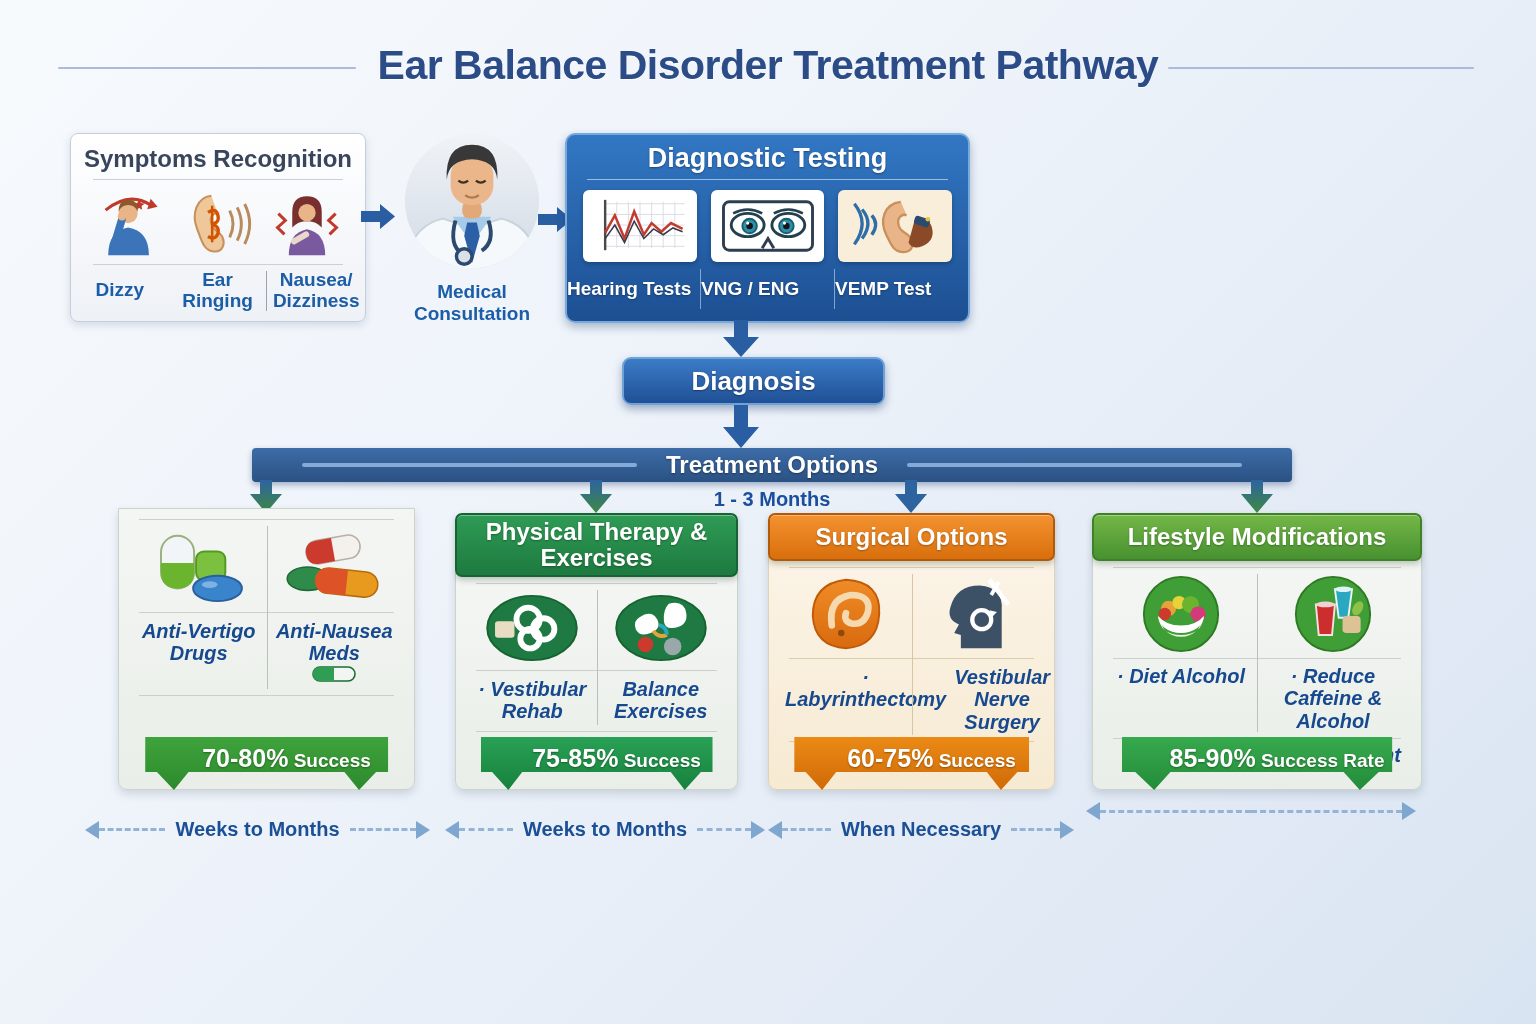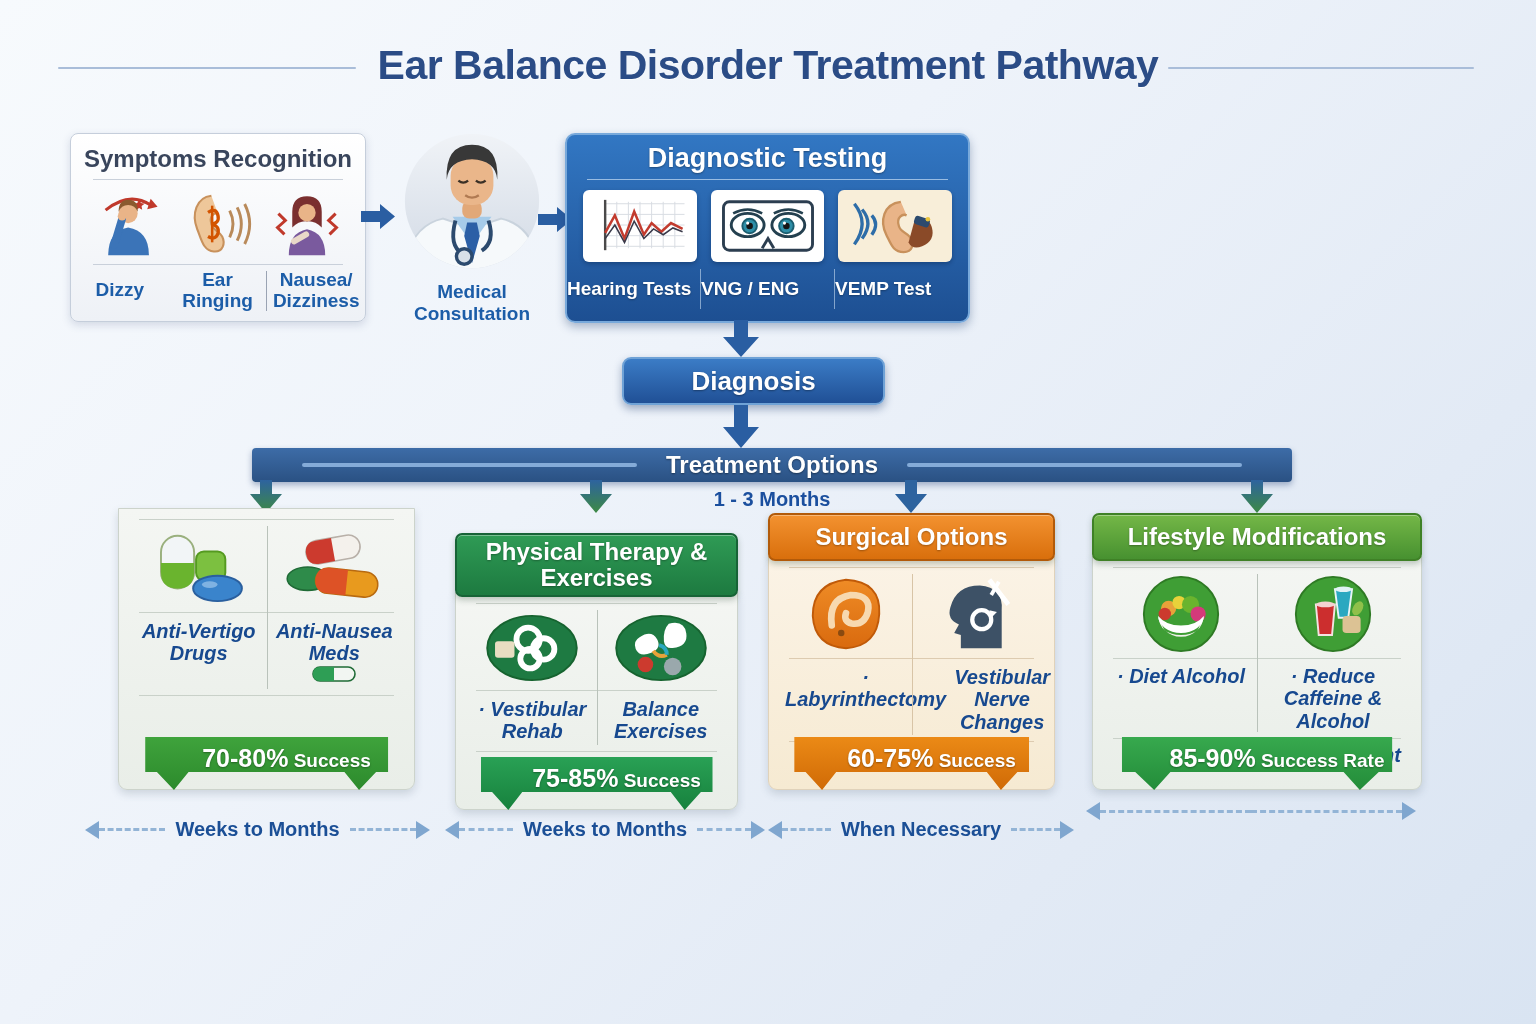--- a/index.html
+++ b/index.html
@@ -339,21 +339,21 @@
         </div>
       </div>
       <div class="body-div"></div>
     </div>
     <div class="ribbon rb-green1">
       <span class="rb-rate">70-80%</span>
       <span>Success Rate</span>
     </div>
   </div>
 
-  <div class="col" style="left:455px;width:283px;margin-top:20px;">
+  <div class="col" style="left:455px;width:283px;">
     <div class="col-header hdr-dkgreen" style="min-height:64px;">Physical Therapy &amp; Exercises</div>
     <div class="col-body">
       <div class="body-div"></div>
       <div class="split">
         <div class="v-sep"></div>
         <div class="icons-row">
           <svg width="104" height="72" viewBox="0 0 104 74">
             <ellipse cx="52" cy="37" rx="46" ry="33" fill="#1e7a42" stroke="#16632f" stroke-width="2"></ellipse>
             <circle cx="48" cy="28" r="12" stroke="#ffffff" stroke-width="6" fill="none"></circle>
             <circle cx="64" cy="38" r="11" stroke="#ffffff" stroke-width="6" fill="none"></circle>
@@ -406,21 +406,21 @@
             <path d="M28,76 L28,62 L21,60 L26,51 Q13,46 17,33 Q23,10 48,10 Q73,12 71,36 L71,76 Z" fill="#3d5166"></path>
             <line x1="58" y1="4" x2="78" y2="30" stroke="#ffffff" stroke-width="5"></line>
             <line x1="68" y1="6" x2="60" y2="20" stroke="#ffffff" stroke-width="4"></line>
             <circle cx="50" cy="46" r="10" stroke="#ffffff" stroke-width="4.5" fill="none"></circle>
             <polygon points="58,36 66,38 60,44" fill="#ffffff"></polygon>
           </svg>
         </div>
         <div class="body-div"></div>
         <div class="labels-row">
           <div class="cell">· Labyrinthectomy</div>
-          <div class="cell">Vestibular Nerve Changes</div>
+          <div class="cell">Vestibular Nerve Surgery</div>
         </div>
       </div>
       <div class="body-div"></div>
     </div>
     <div class="ribbon rb-orange">
       <span class="rb-rate">60-75%</span>
       <span>Success Rate</span>
     </div>
   </div>
 

